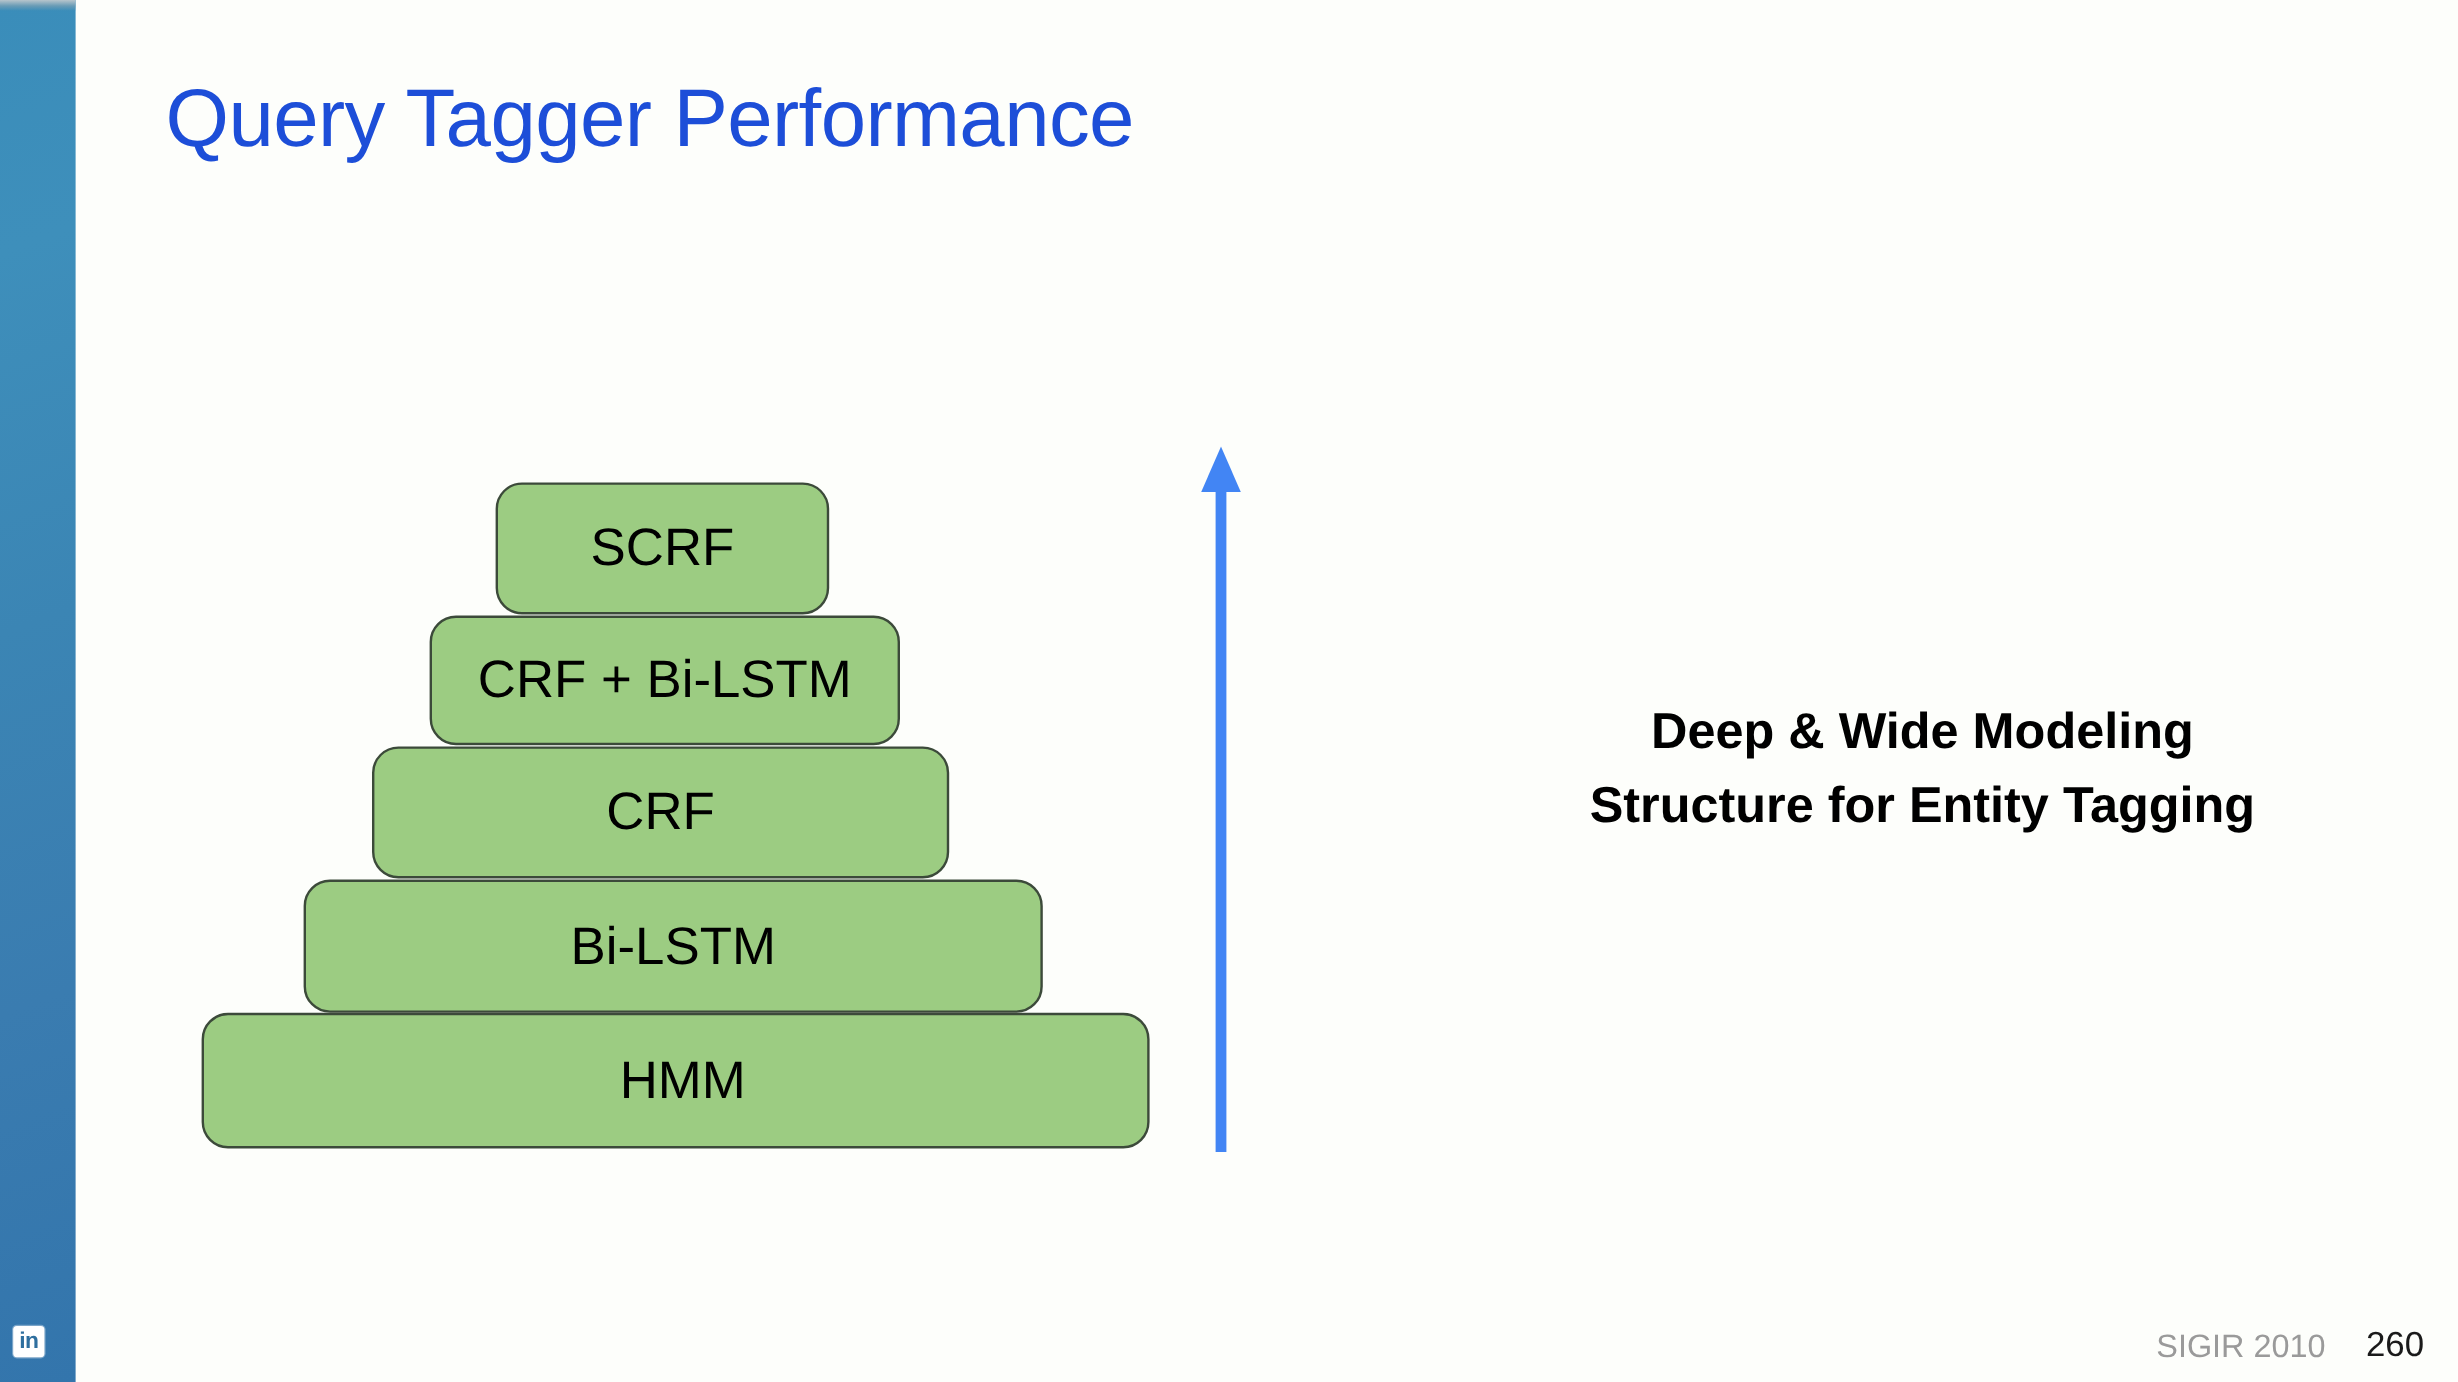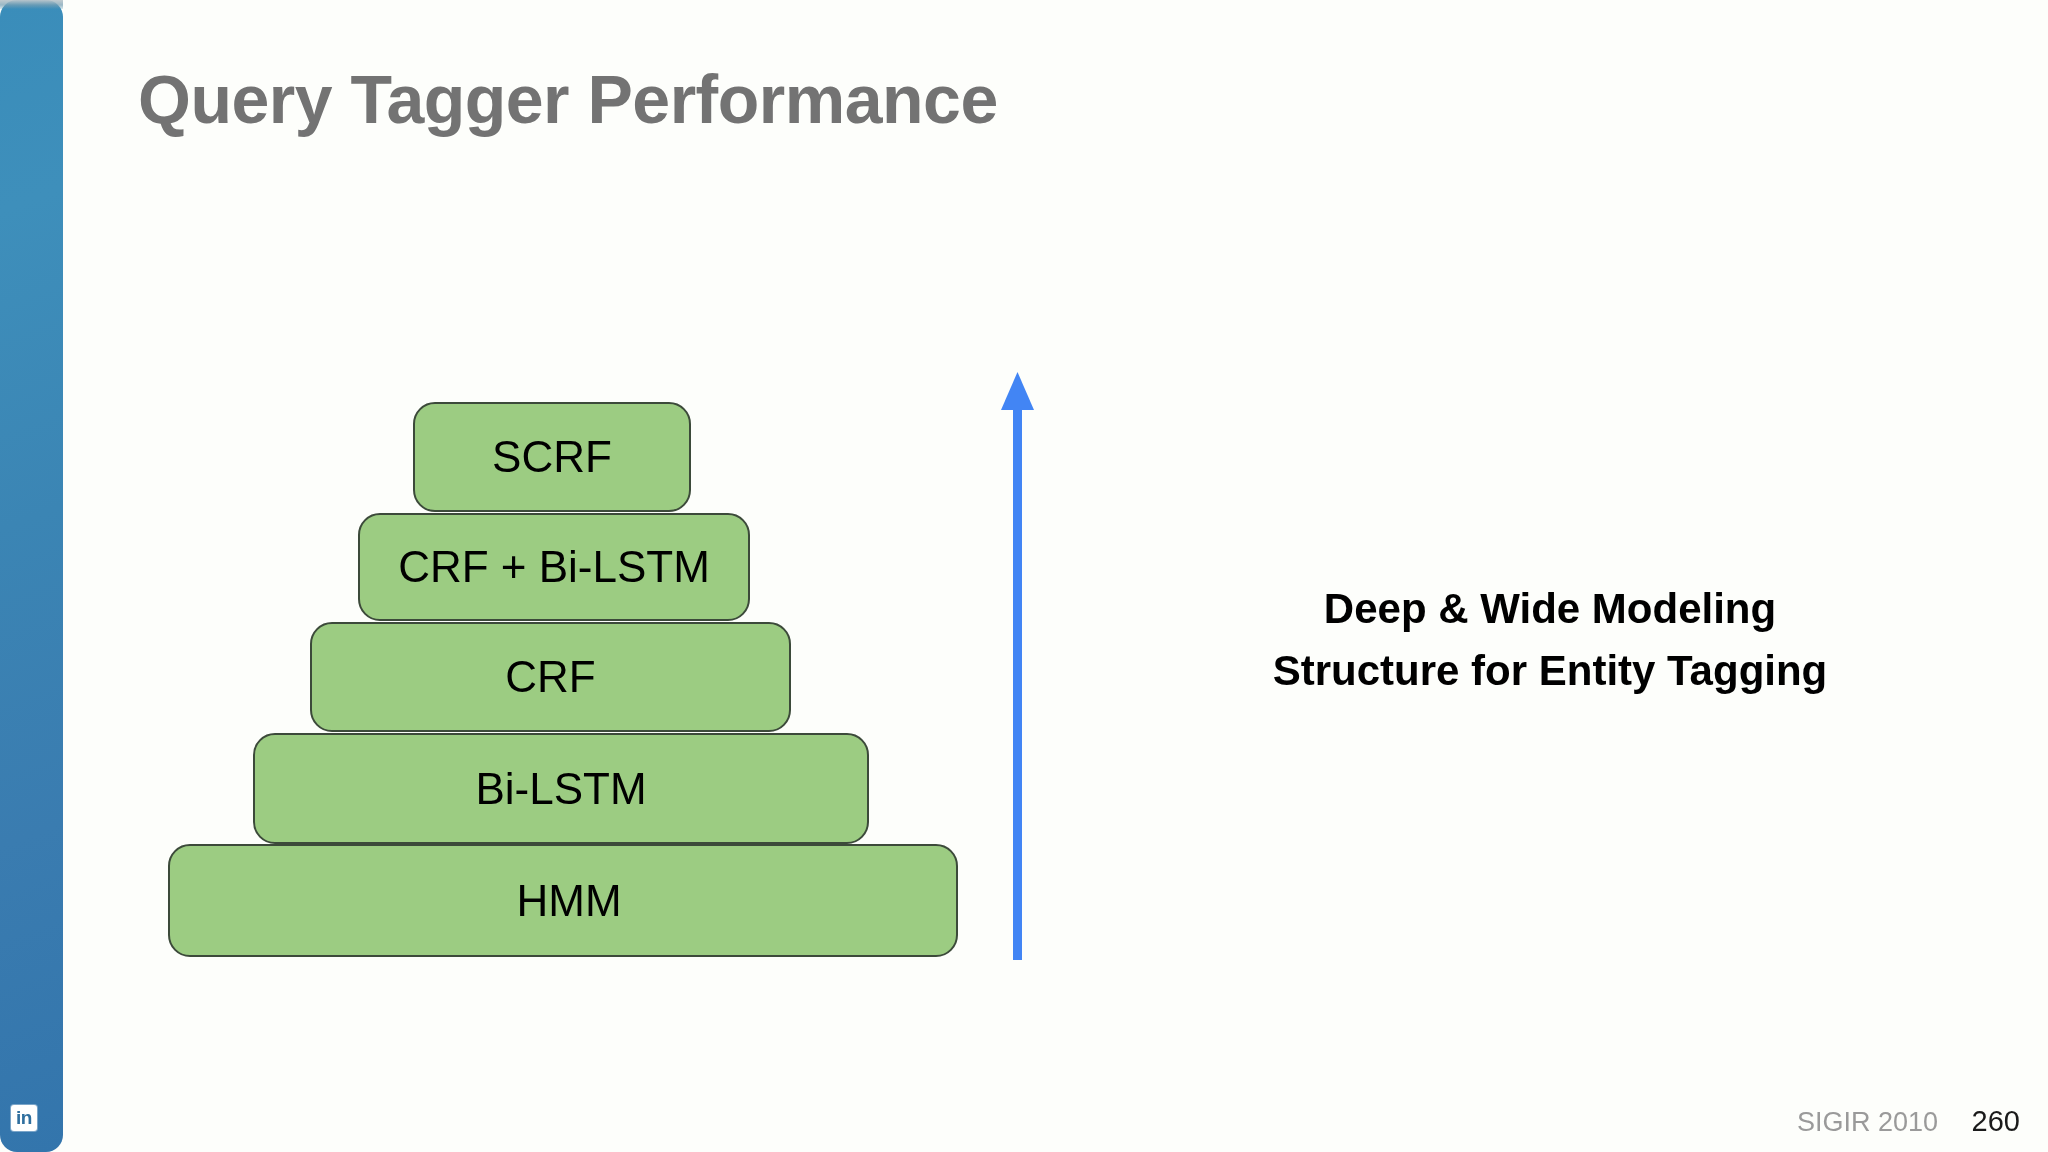--- a/index.html
+++ b/index.html
@@ -22,21 +22,20 @@
   }
 
   
   #sidebar {
     position: absolute;
     left: 0;
     top: 0;
     width: 63px;
     height: 1152px;
     background: linear-gradient(160deg, #3a8dba 0%, #3e8fbb 18%, #3b85b4 45%, #3a7cb0 72%, #3375ac 100%);
-    border-radius: 17px;
   }
   #sidebar-top-band {
     position: absolute;
     left: 0;
     top: 0;
     width: 63px;
     height: 9px;
     background: linear-gradient(180deg, rgba(190,200,205,0.95) 0%, rgba(120,160,180,0.75) 55%, rgba(60,140,180,0.2) 100%);
   }
   #linkedin-logo {
@@ -64,22 +63,22 @@
     letter-spacing: -0.5px;
   }
 
   
   #slide-title {
     position: absolute;
     left: 138px;
     top: 58px;
     font-size: 68px;
     line-height: 82px;
-    color: #737373;
-    font-weight: bold;
+    color: #1d4ed8;
+    font-weight: normal;
     letter-spacing: -0.5px;
     white-space: nowrap;
   }
 
   
   #pyramid {
     position: absolute;
     left: 0;
     top: 0;
     width: 2048px;
@@ -110,21 +109,21 @@
     position: absolute;
     left: 985px;
     top: 370px;
     width: 64px;
     height: 590px;
   }
 
   
   #caption {
     position: absolute;
-    left: 1180px;
+    left: 1232px;
     top: 578px;
     width: 740px;
     text-align: center;
     font-size: 42px;
     line-height: 62px;
     font-weight: bold;
     color: #000000;
   }
 
   

